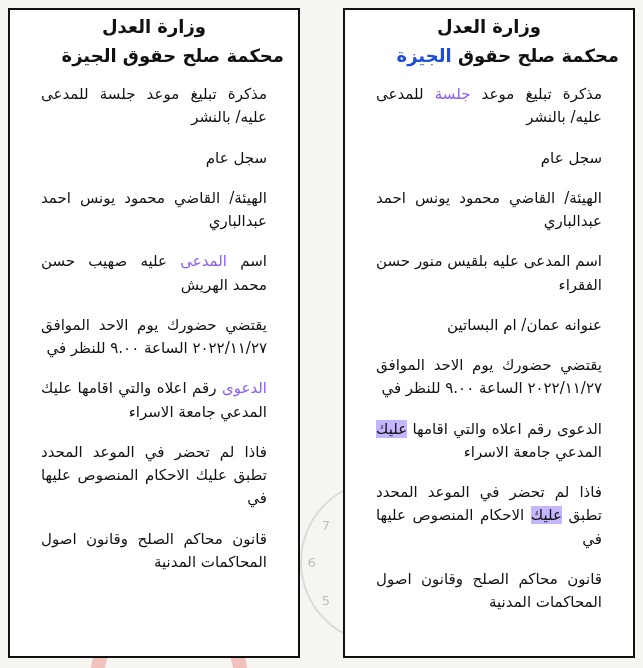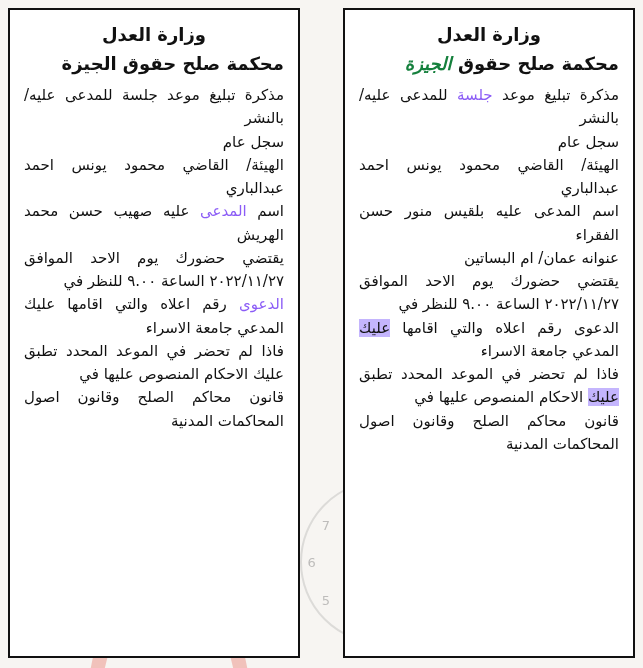--- a/index.html
+++ b/index.html
@@ -42,48 +42,48 @@
   }
 
   .sheet{
     position:absolute;
     top:8px;
     width:292px;
     height:650px;
     background:#ffffff;
     border:2px solid #111;
     box-sizing:border-box;
-    padding:12px 14px 8px 14px;
+    padding:4px 14px 8px 14px;
     z-index:2;
   }
   .sheet.right{right:8px;}
   .sheet.left{left:8px;}
 
   .ministry{
     text-align:center;
     font-size:18px;
     font-weight:bold;
     color:#111;
     margin:2px 0 8px 0;
     letter-spacing:0px;
   }
   .court{
     font-size:18px;
     font-weight:bold;
     color:#111;
     margin:0 0 10px 0;
   }
-  .court .hl{color:#15803d;font-style:italic;}
+  .court .hl{color:#1d4ed8;}
   .body-line{
     font-size:15px;
     line-height:1.55;
     color:#111;
     text-align:justify;
     text-justify:inter-word;
-    margin:0;
+    margin:17px;
   }
   .hl-red{color:#8b5cf6;}
   .hl-yellow{background:#c4b5fd;}
 </style>
 </head>
 <body>
 
 <div class="watermark">
   <div class="wm-ring" style="left:60px;top:20px;width:150px;height:150px;"></div>
   <div class="wm-ring inner" style="left:86px;top:46px;width:110px;height:110px;"></div>

